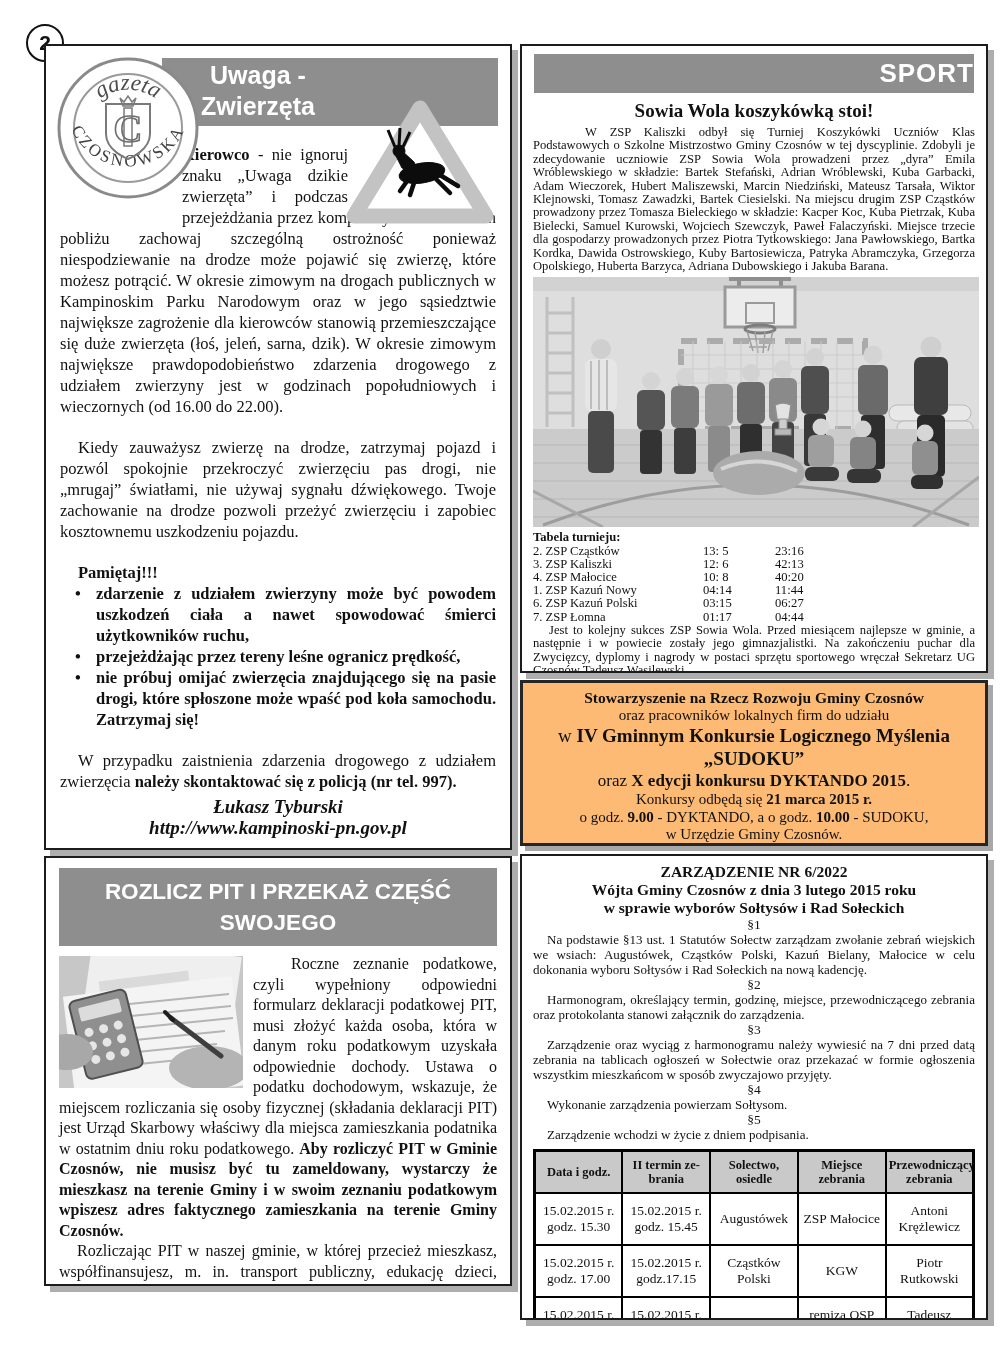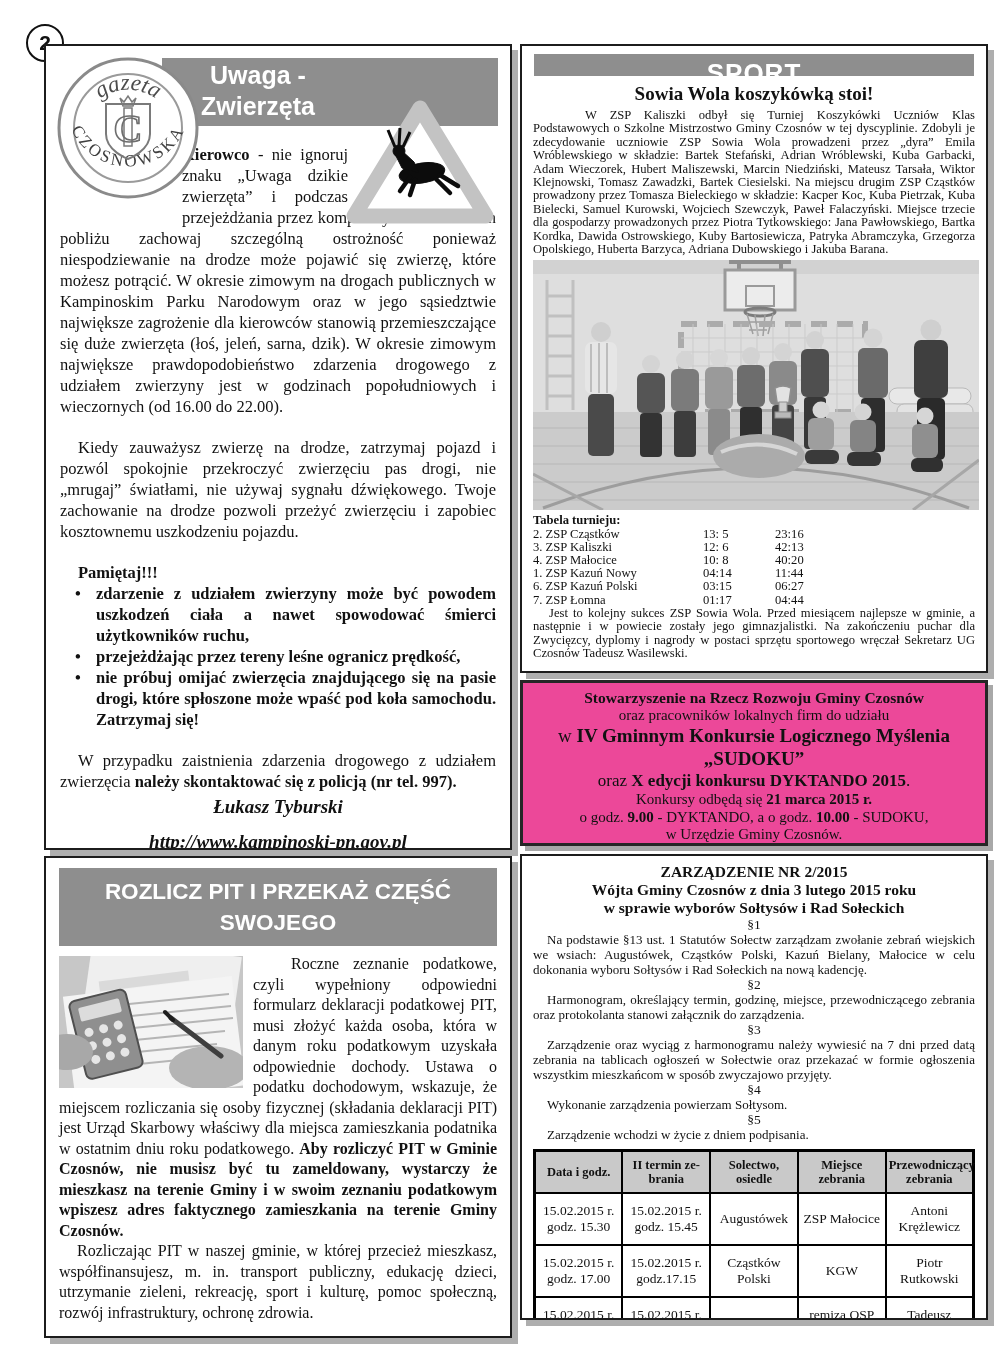--- a/index.html
+++ b/index.html
@@ -18,36 +18,36 @@
   .sp-logo{float:left;width:122px;height:66px;}
   .sp-sign{float:right;width:148px;height:50px;}
   .atext{font-size:16.5px;line-height:21px;text-align:justify;}
   .gap{height:20px;clear:none;}
   .bullet{display:flex;font-weight:bold;}
   .bullet .dot{width:36px;flex:0 0 36px;text-align:center;}
   .bullet .bt{text-align:justify;}
   .authors{text-align:center;font-weight:bold;font-style:italic;font-size:19px;line-height:21px;margin-top:4px;}
   #banner{margin-top:10px;border:3px dashed #6e6e6e;padding:3px;background:#f6f6f6;}
   
-  #boxB{left:44px;top:856px;width:468px;height:482px;padding:10px 13px;}
+  #boxB{left:44px;top:856px;width:468px;height:430px;padding:10px 13px;}
   #pit-bar{margin:0 0 8px 0;padding:8px 6px;font-size:22.5px;line-height:31px;}
   .ptext{font-size:16px;line-height:20.5px;text-align:justify;}
   #pit-photo{float:left;width:184px;height:132px;margin:2px 10px 2px 0;}
   .indent{text-indent:18px;}
   
   #boxC{left:520px;top:44px;width:468px;height:629px;padding:7px 11px;}
-  #sport-bar{margin:1px 1px 6px;height:22px;font-size:26px;line-height:38px;letter-spacing:1px;}
+  #sport-bar{margin:1px 1px 6px;height:39px;font-size:26px;line-height:38px;letter-spacing:1px;text-align:right;}
   #sport-headline{text-align:center;font-weight:bold;font-size:19px;line-height:24px;margin:2px 0 3px;}
   .stext{font-size:12.6px;line-height:13.4px;text-align:justify;}
   #sport-photo{display:block;margin:4px auto 4px;width:446px;height:250px;}
   .stand{font-size:12.6px;line-height:13.2px;}
   .stand .hdr{font-weight:bold;}
   .srow{display:grid;grid-template-columns:170px 72px 1fr;}
   
-  #boxD{left:520px;top:680px;width:468px;height:166px;border:3px solid #262626;background:#ec4899;
+  #boxD{left:520px;top:680px;width:468px;height:166px;border:3px solid #262626;background:#fdba74;
         box-shadow:5px 5px 0 #a8a8a8;padding:6px 8px;text-align:center;box-sizing:border-box;position:absolute;overflow:hidden;}
   .dl{line-height:17.5px;font-size:15px;}
   .dl1{font-weight:bold;font-size:15.5px;}
   .dl4{font-size:19px;line-height:23px;}
   .dl5{font-size:17px;line-height:21px;}
   
   #boxE{left:520px;top:854px;width:468px;height:466px;padding:7px 11px;}
   .ot{font-weight:bold;text-align:center;font-size:15.5px;line-height:18px;}
   .omark{text-align:center;font-size:13.5px;line-height:15px;}
   .otext{font-size:13px;line-height:15px;text-align:justify;text-indent:14px;}
@@ -116,21 +116,21 @@
         <span class="dot">•</span>
         <div class="bt">przejeżdżając przez tereny leśne ogranicz prędkość,</div>
       </div>
     <div class="atext bullet">
         <span class="dot">•</span>
         <div class="bt">nie próbuj omijać zwierzęcia znajdującego się na pasie drogi, które spłoszone może wpaść pod koła samochodu. Zatrzymaj się!</div>
       </div>
     <div class="gap"></div>
     <div class="atext indent"><span>W przypadku zaistnienia zdarzenia drogowego z udziałem zwierzęcia </span><b>należy skontaktować się z policją (nr tel. 997).</b></div>
     <div class="authors">Łukasz Tyburski</div>
-    <div class="authors" style="margin-top:14px;">http://www.kampinoski-pn.gov.pl</div>
+    <div class="authors" style="margin-top:0;">http://www.kampinoski-pn.gov.pl</div>
 
     <div id="banner">
       
     </div>
   </div>
 
   <div class="box" id="boxB">
     <div class="graybar" id="pit-bar">
       <div>ROZLICZ PIT I PRZEKAŻ CZĘŚĆ SWOJEGO</div>
     </div>
@@ -301,21 +301,21 @@
     <div class="dl">oraz pracowników lokalnych firm do udziału</div>
     <div class="dl dl4"><span>w </span><b>IV Gminnym Konkursie Logicznego Myślenia „SUDOKU”</b></div>
     <div class="dl dl5"><span>oraz </span><b>X edycji konkursu DYKTANDO 2015</b><span>.</span></div>
     <div class="dl"><span>Konkursy odbędą się </span><b>21 marca 2015 r.</b></div>
     <div class="dl"><span>o godz. </span><b>9.00</b><span> - DYKTANDO, a o godz. </span><b>10.00</b><span> - SUDOKU,</span></div>
     <div class="dl">w Urzędzie Gminy Czosnów.</div>
 
   </div>
 
   <div class="box" id="boxE">
-    <div class="ot">ZARZĄDZENIE NR 2/2015</div>
+    <div class="ot">ZARZĄDZENIE NR 6/2022</div>
     <div class="ot">Wójta Gminy Czosnów z dnia 3 lutego 2015 roku</div>
     <div class="ot">w sprawie wyborów Sołtysów i Rad Sołeckich</div>
     <div class="omark">§1</div>
     <div class="otext">Na podstawie §13 ust. 1 Statutów Sołectw zarządzam zwołanie zebrań wiejskich we wsiach: Augustówek, Cząstków Polski, Kazuń Bielany, Małocice w celu dokonania wyboru Sołtysów i Rad Sołeckich na nową kadencję.</div>
     <div class="omark">§2</div>
     <div class="otext">Harmonogram, określający termin, godzinę, miejsce, przewodniczącego zebrania oraz protokolanta stanowi załącznik do zarządzenia.</div>
     <div class="omark">§3</div>
     <div class="otext">Zarządzenie oraz wyciąg z harmonogramu należy wywiesić na 7 dni przed datą zebrania na tablicach ogłoszeń w Sołectwie oraz przekazać w formie ogłoszenia wszystkim mieszkańcom w sposób zwyczajowo przyjęty.</div>
     <div class="omark">§4</div>
     <div class="otext">Wykonanie zarządzenia powierzam Sołtysom.</div>

